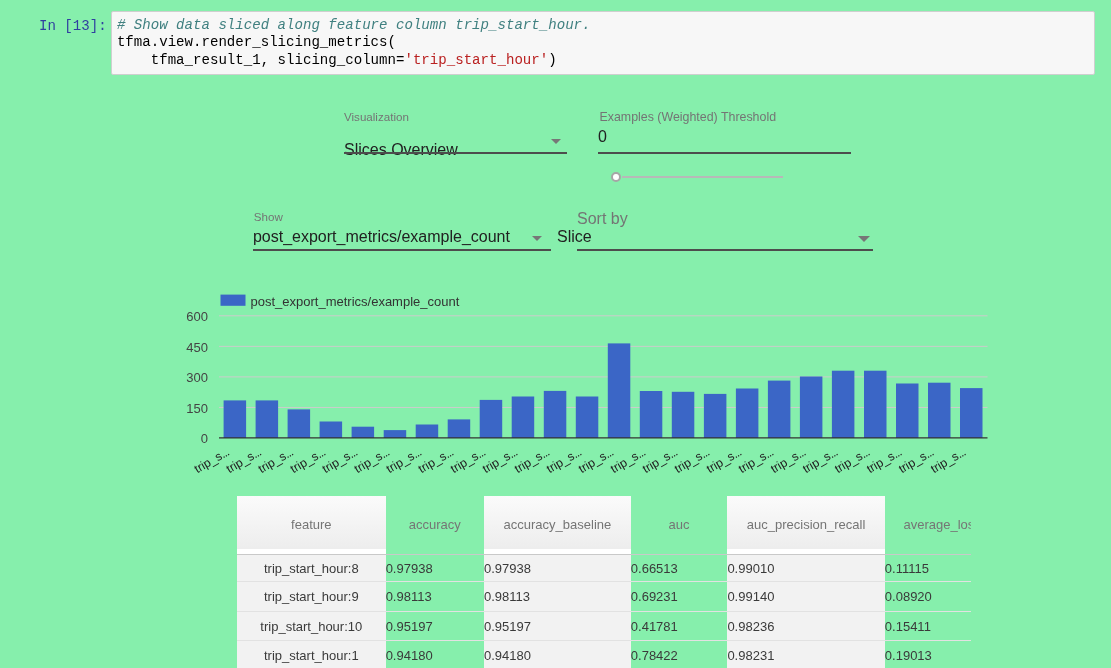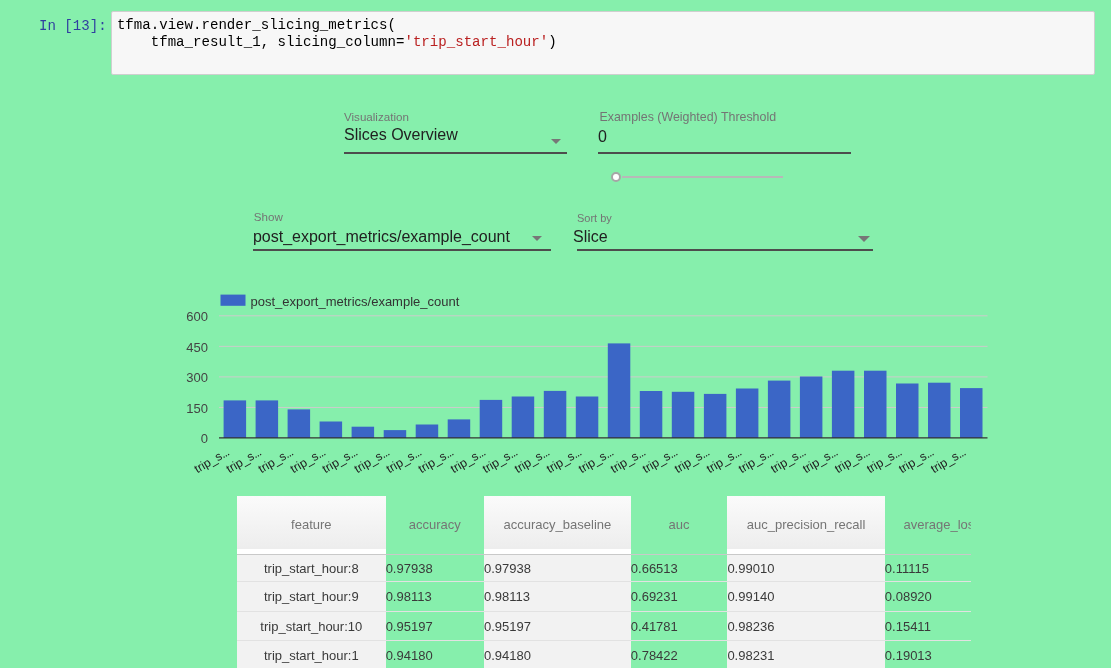--- a/index.html
+++ b/index.html
@@ -30,21 +30,21 @@
 #mtable td.g { background:#f2f2f2; }
 #mtable td.feat { text-align:center; }
 #mtable td.num { text-align:left; padding-right:24px; }
 #mtable tbody tr:first-child td { height:27.7px; }
 #mtable th:last-child { text-align:left; padding-left:18.6px; }
 </style></head>
 <body>
 <div id="page">
 <div id="prompt">In&nbsp;[13]:</div>
 <div id="codebox">
-      <pre id="code">
+      <pre id="code"><span class="cm">#&nbsp;Show&nbsp;data&nbsp;sliced&nbsp;along&nbsp;feature&nbsp;column&nbsp;trip_start_hour.</span>
 tfma.view.render_slicing_metrics(
 &nbsp;&nbsp;&nbsp;&nbsp;tfma_result_1,&nbsp;slicing_column=<span class="st">'trip_start_hour'</span>)</pre>
     </div>
 <svg width="1111" height="668" viewBox="0 0 1111 668" style="position:absolute;left:0;top:0" font-family="Liberation Sans, sans-serif">
 <line x1="219" x2="987.5" y1="315.8" y2="315.8" stroke="#cccccc" stroke-width="1"></line>
       <line x1="219" x2="987.5" y1="346.35" y2="346.35" stroke="#cccccc" stroke-width="1"></line>
       <line x1="219" x2="987.5" y1="376.9" y2="376.9" stroke="#cccccc" stroke-width="1"></line>
       <line x1="219" x2="987.5" y1="407.45" y2="407.45" stroke="#cccccc" stroke-width="1"></line>
 <text x="208" y="321.0" text-anchor="end" font-size="13" fill="#444">600</text>
       <text x="208" y="351.6" text-anchor="end" font-size="13" fill="#444">450</text>
@@ -97,34 +97,34 @@
       <text text-anchor="end" transform="translate(742.1,454.6) rotate(-30)" font-size="12.2" fill="#222" letter-spacing="0">trip_s<tspan letter-spacing="-0.8">...</tspan></text>
       <text text-anchor="end" transform="translate(774.1,454.6) rotate(-30)" font-size="12.2" fill="#222" letter-spacing="0">trip_s<tspan letter-spacing="-0.8">...</tspan></text>
       <text text-anchor="end" transform="translate(806.2,454.6) rotate(-30)" font-size="12.2" fill="#222" letter-spacing="0">trip_s<tspan letter-spacing="-0.8">...</tspan></text>
       <text text-anchor="end" transform="translate(838.2,454.6) rotate(-30)" font-size="12.2" fill="#222" letter-spacing="0">trip_s<tspan letter-spacing="-0.8">...</tspan></text>
       <text text-anchor="end" transform="translate(870.2,454.6) rotate(-30)" font-size="12.2" fill="#222" letter-spacing="0">trip_s<tspan letter-spacing="-0.8">...</tspan></text>
       <text text-anchor="end" transform="translate(902.2,454.6) rotate(-30)" font-size="12.2" fill="#222" letter-spacing="0">trip_s<tspan letter-spacing="-0.8">...</tspan></text>
       <text text-anchor="end" transform="translate(934.2,454.6) rotate(-30)" font-size="12.2" fill="#222" letter-spacing="0">trip_s<tspan letter-spacing="-0.8">...</tspan></text>
       <text text-anchor="end" transform="translate(966.3,454.6) rotate(-30)" font-size="12.2" fill="#222" letter-spacing="0">trip_s<tspan letter-spacing="-0.8">...</tspan></text>
 </svg>
 <div class="lbl" style="left:344px;top:110.2px;font-size:11.6px">Visualization</div>
-    <div class="val" style="left:344px;top:125px">Slices Overview</div>
+    <div class="val" style="left:344px;top:140px">Slices Overview</div>
     <div class="ul" style="left:344px;top:152.3px;width:223px"></div>
     <div class="arr" style="left:551.4px;top:138.5px;border-left:5.7px solid transparent;border-right:5.7px solid transparent;border-top:5.7px solid #777"></div>
     <div class="lbl" style="left:599.5px;top:111.2px;font-size:12.4px">Examples (Weighted) Threshold</div>
     <div class="val" style="left:598px;top:127.0px">0</div>
     <div class="ul" style="left:598px;top:152.3px;width:252.5px"></div>
     <div id="slknob"></div>
     <div id="sltrack"></div>
     <div class="lbl" style="left:253.8px;top:210.4px;font-size:11.6px">Show</div>
     <div class="val" style="left:252.9px;top:227.4px">post_export_metrics/example_count</div>
     <div class="ul" style="left:252.5px;top:249.3px;width:298px"></div>
     <div class="arr" style="left:532.4px;top:235.9px;border-left:5.5px solid transparent;border-right:5.5px solid transparent;border-top:5.5px solid #777"></div>
-    <div class="lbl" style="left:577px;top:212.3px;font-size:11px">Sort by</div>
-    <div class="val" style="left:573px;top:227.4px">Slice</div>
+    <div class="lbl" style="left:577px;top:212.3px;font-size:16px">Sort by</div>
+    <div class="val" style="left:557px;top:227.4px">Slice</div>
     <div class="ul" style="left:577px;top:249.3px;width:296px"></div>
     <div class="arr" style="left:858.3px;top:235.7px;border-left:6.6px solid transparent;border-right:6.6px solid transparent;border-top:6.6px solid #777"></div>
 <div id="tablewrap">
 <table id="mtable">
         <colgroup>
           <col style="width:148.5px">
           <col style="width:98.3px">
           <col style="width:146.7px">
           <col style="width:96.5px">
           <col style="width:157.3px">

